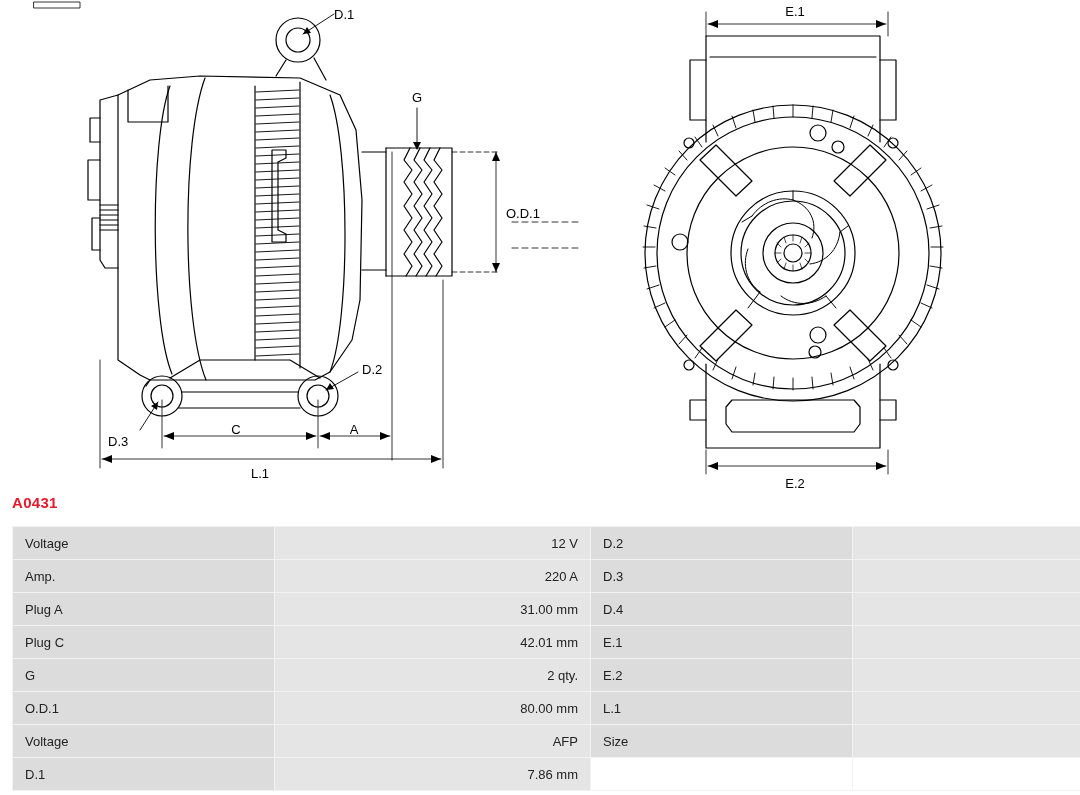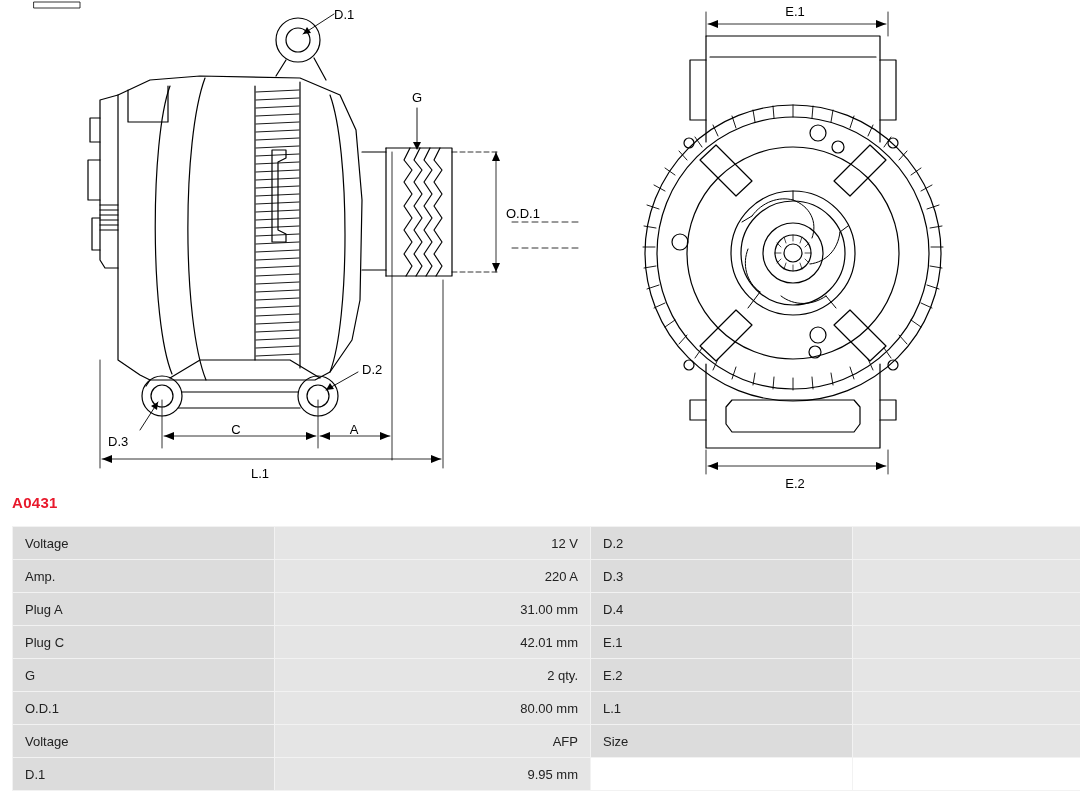--- a/index.html
+++ b/index.html
@@ -401,20 +401,20 @@
         <td class="value">196.00 mm</td>
       </tr>
       <tr>
         <td class="label">Voltage</td>
         <td class="value">AFP</td>
         <td class="label">Size</td>
         <td class="value">PL_2306</td>
       </tr>
       <tr>
         <td class="label">D.1</td>
-        <td class="value">9.95 mm</td>
+        <td class="value">7.86 mm</td>
         <td class="label empty"></td>
         <td class="value empty"></td>
       </tr>
     </tbody>
   </table>
 
 </div>
 
 </body></html>

